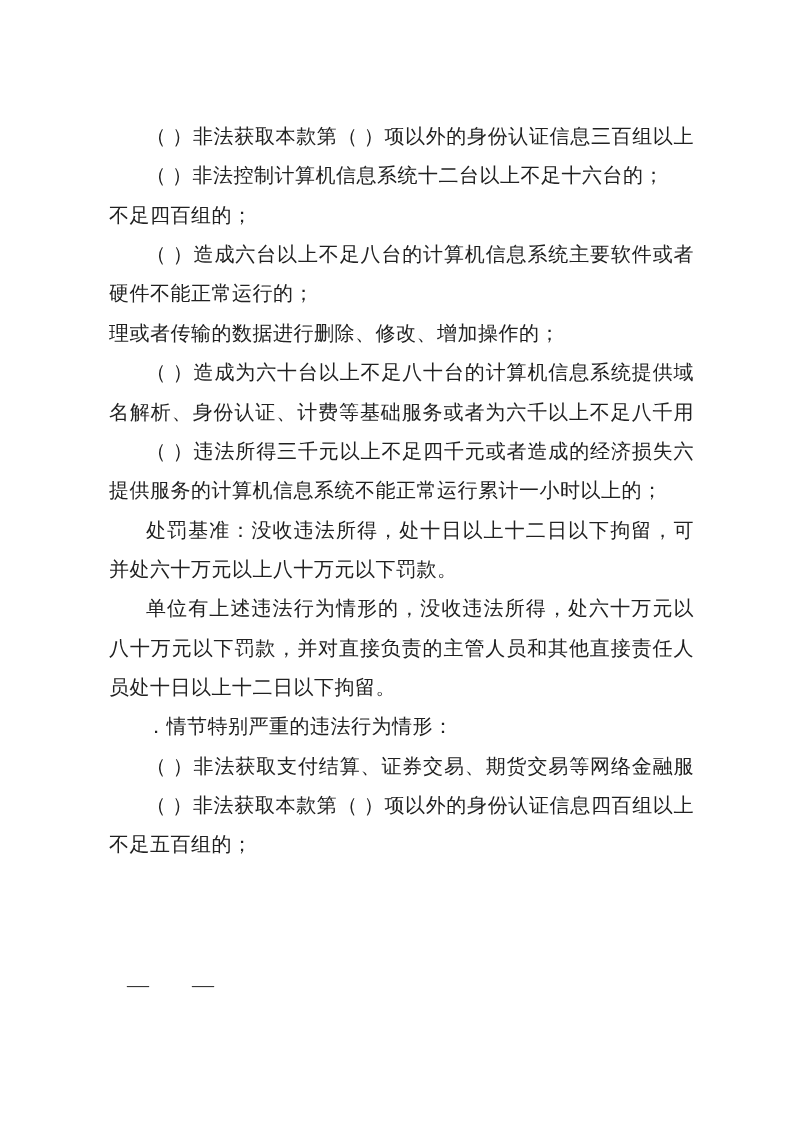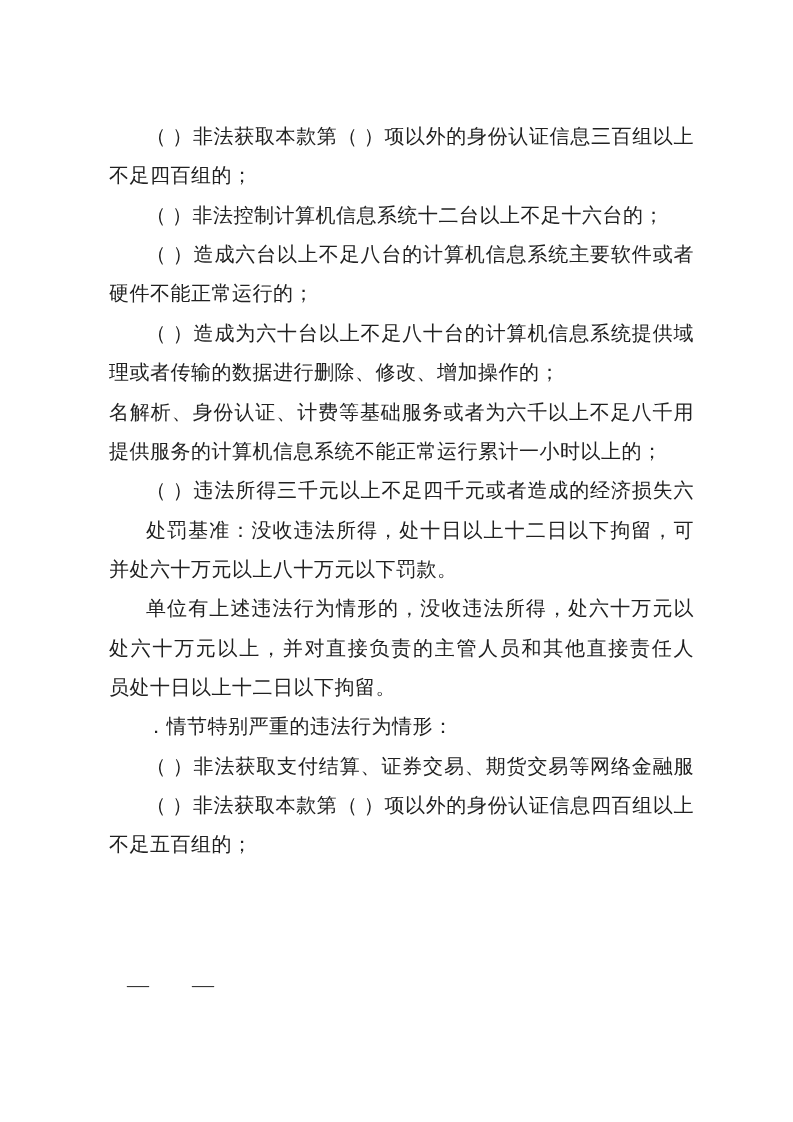--- a/index.html
+++ b/index.html
@@ -60,33 +60,33 @@
   }
 </style>
 </head>
 <body>
 
 <div class="page">
 
   <div class="text-block">
 
   <div class="line indent justify">（ ）非法获取本款第（ ）项以外的身份认证信息三百组以上</div>
+      <div class="line indent">（ ）非法控制计算机信息系统十二台以上不足十六台的；</div>
       <div class="line">不足四百组的；</div>
-      <div class="line indent">（ ）非法控制计算机信息系统十二台以上不足十六台的；</div>
       <div class="line indent justify">（ ）造成六台以上不足八台的计算机信息系统主要软件或者</div>
       <div class="line">硬件不能正常运行的；</div>
+      <div class="line">理或者传输的数据进行删除、修改、增加操作的；</div>
       <div class="line indent justify">（ ）造成为六十台以上不足八十台的计算机信息系统提供域</div>
-      <div class="line">理或者传输的数据进行删除、修改、增加操作的；</div>
       <div class="line justify">名解析、身份认证、计费等基础服务或者为六千以上不足八千用户</div>
+      <div class="line indent justify">（ ）违法所得三千元以上不足四千元或者造成的经济损失六</div>
       <div class="line">提供服务的计算机信息系统不能正常运行累计一小时以上的；</div>
-      <div class="line indent justify">（ ）违法所得三千元以上不足四千元或者造成的经济损失六</div>
       <div class="line indent justify">处罚基准：没收违法所得，处十日以上十二日以下拘留，可以</div>
       <div class="line">并处六十万元以上八十万元以下罚款。</div>
       <div class="line indent justify">单位有上述违法行为情形的，没收违法所得，处六十万元以上</div>
-      <div class="line justify">处六十万元以上，并对直接负责的主管人员和其他直接责任人</div>
+      <div class="line justify">八十万元以下罚款，并对直接负责的主管人员和其他直接责任人</div>
       <div class="line">员处十日以上十二日以下拘留。</div>
       <div class="line indent">．情节特别严重的违法行为情形：</div>
       <div class="line indent justify">（ ）非法获取支付结算、证券交易、期货交易等网络金融服务</div>
       <div class="line indent justify">（ ）非法获取本款第（ ）项以外的身份认证信息四百组以上</div>
       <div class="line">不足五百组的；</div>
     </div>
 
   <div class="footer">
     <span class="dash-left">—</span>
     <span class="dash-right">—</span>

